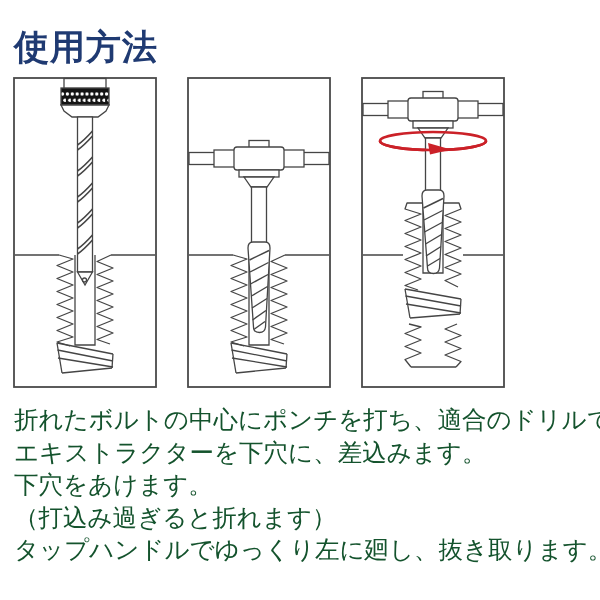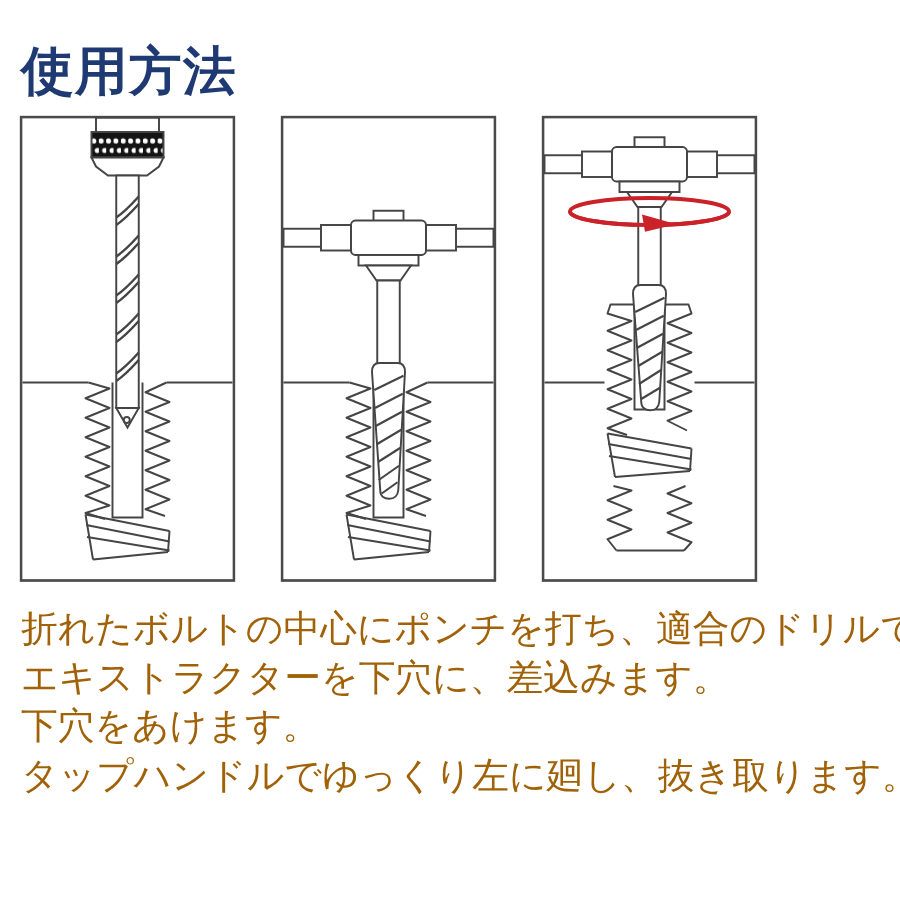--- a/index.html
+++ b/index.html
@@ -2,21 +2,21 @@
 <html><head>
 <meta charset="utf-8">
 <style>
   html,body{margin:0;padding:0;}
   body{width:600px;height:600px;background:#ffffff;font-family:"Liberation Sans","DejaVu Sans",sans-serif;}
   .page{position:relative;width:600px;height:600px;background:#fff;overflow:hidden;}
   .title{position:absolute;left:14px;top:24px;margin:0;font-size:35px;font-weight:bold;color:#1f3a72;letter-spacing:1px;font-family:Liberation Serif, serif;}
   .panels{position:absolute;left:13px;top:77px;display:flex;gap:30px;}
   .panels svg{display:block;background:#fff;}
   .instructions{position:absolute;left:14px;top:404px;width:578px;}
-  .instructions p{margin:0;font-size:24.5px;line-height:32.5px;color:#a16207;letter-spacing:0px;white-space:nowrap;}
+  .instructions p{margin:0;font-size:24.5px;line-height:32.5px;color:#14532d;letter-spacing:0px;white-space:nowrap;}
 </style>
 </head>
 <body>
 
 <div class="page">
 
   <h1 class="title">使用方法</h1>
 
   <div class="panels">
 
@@ -166,16 +166,17 @@
         <polygon points="90,72.5 67,66 69,77.5" fill="#cb2128" stroke="none"></polygon>
       </g>
     </svg>
 
   </div>
 
   <div class="instructions">
     <p>折れたボルトの中心にポンチを打ち、適合のドリルで</p>
     <p>エキストラクターを下穴に、差込みます。</p>
     <p>下穴をあけます。</p>
+    <p>（打込み過ぎると折れます）</p>
     <p>タップハンドルでゆっくり左に廻し、抜き取ります。</p>
   </div>
 
 </div>
 
 </body></html>

